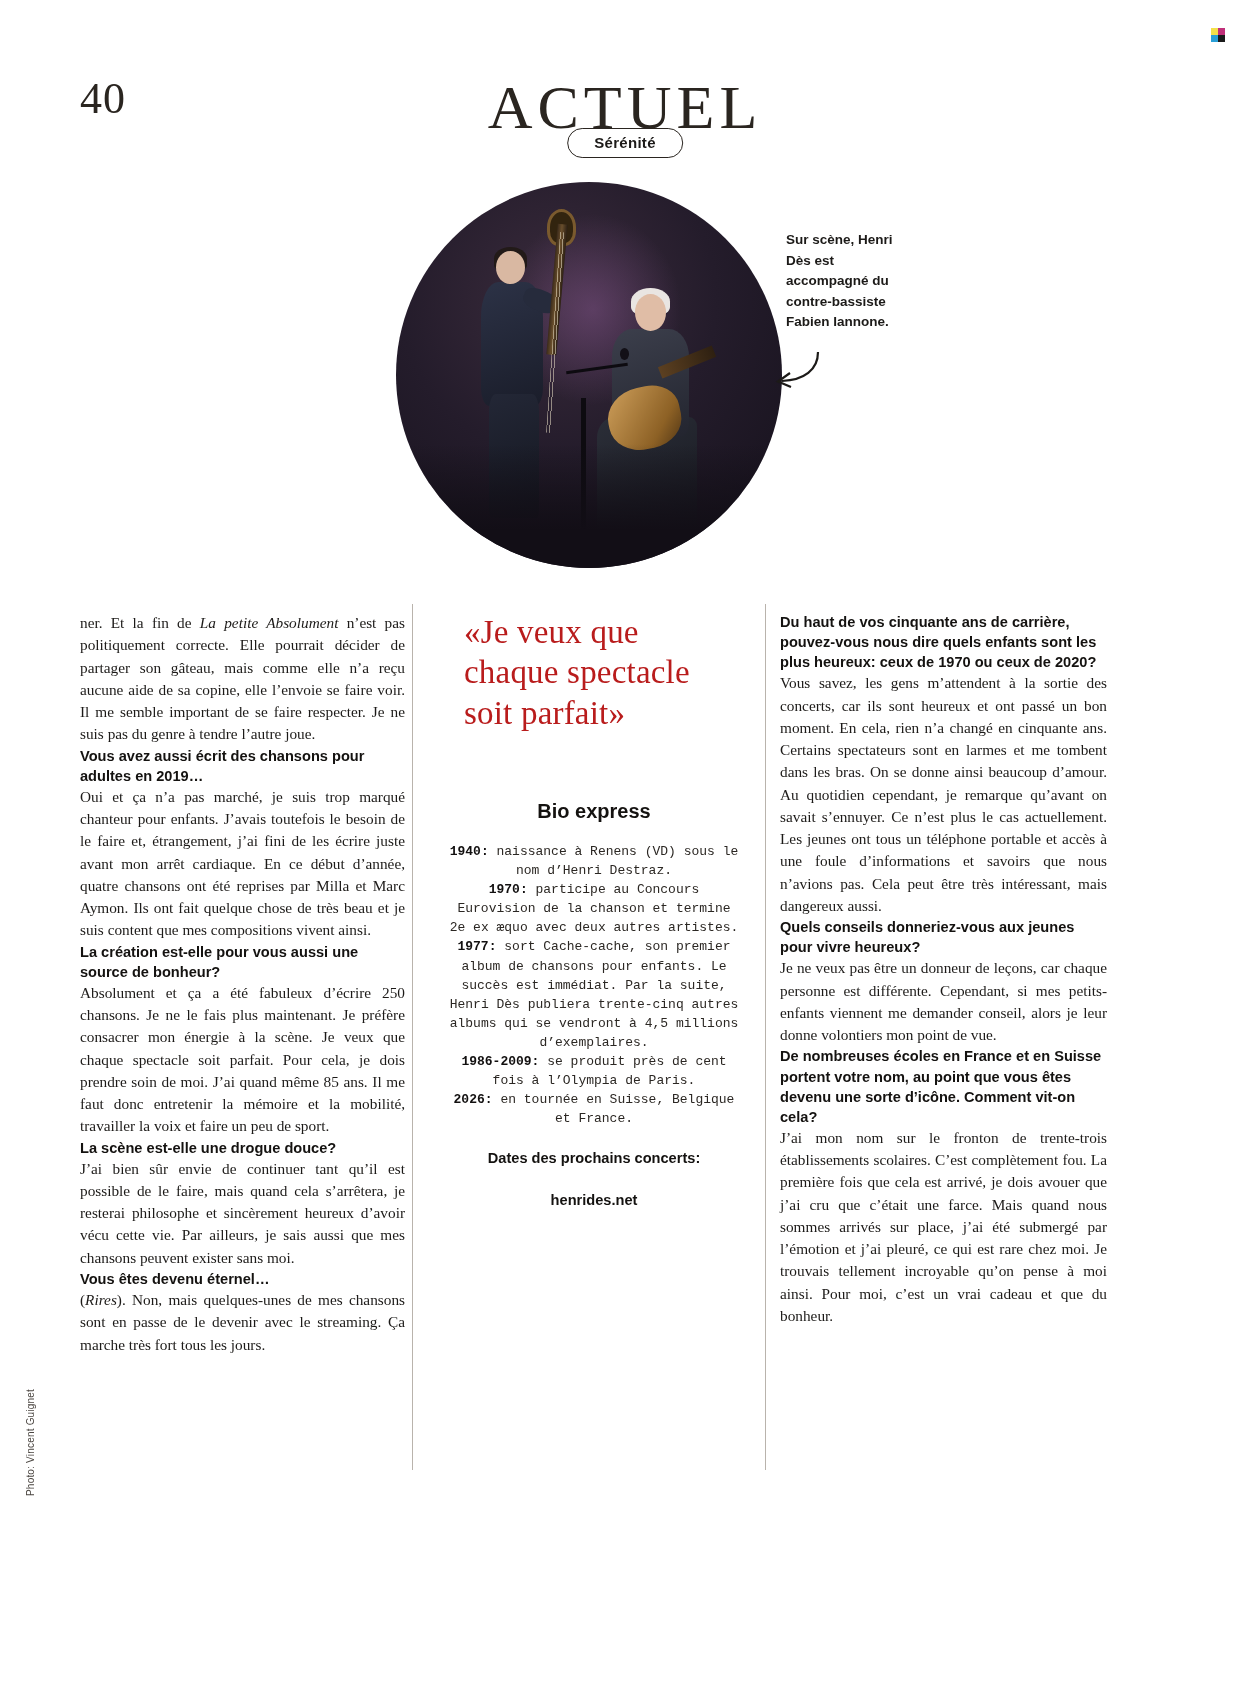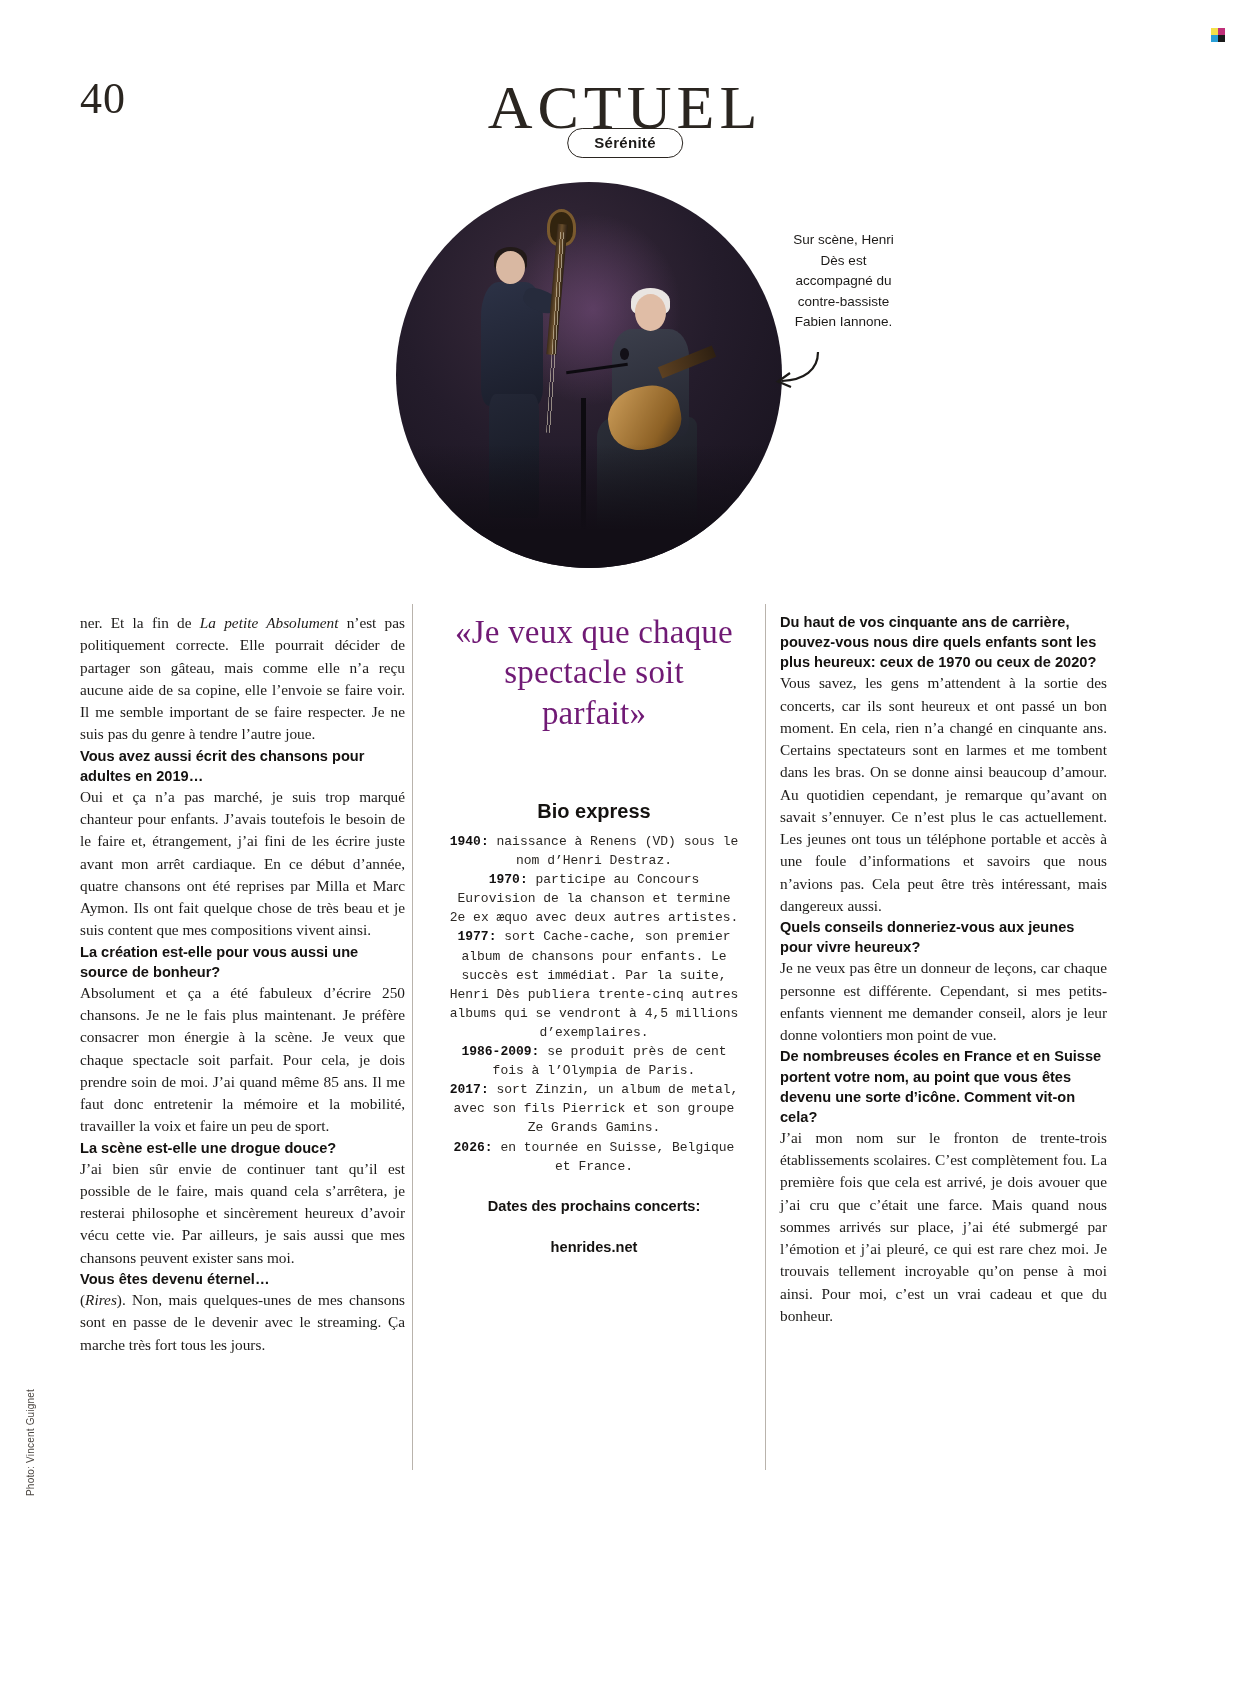--- a/index.html
+++ b/index.html
@@ -205,23 +205,23 @@
     border-radius: 50%;
     background: #131017;
   }
 
   
   .photo-caption {
     position: absolute;
     left: 786px;
     top: 230px;
     width: 115px;
-    text-align: center;
-    font-family: "Liberation Sans", sans-serif;
-    font-weight: normal;
+    text-align: left;
+    font-family: "Liberation Sans", sans-serif;
+    font-weight: bold;
     font-size: 13.5px;
     line-height: 1.52;
     color: #1c1a18;
   }
   .caption-arrow {
     position: absolute;
     left: 760px;
     top: 348px;
     width: 62px;
     height: 40px;
@@ -260,33 +260,33 @@
   .a { margin: 0 0 0; }
   p.first { margin-top: 0; }
   .col p { margin: 0; }
   .col .a { text-indent: 0; }
 
   
   .pullquote {
     font-family: "Liberation Serif", serif;
     font-size: 33px;
     line-height: 1.22;
-    text-align: center;
-    color: #701a75;
-    margin: 0 0 64px;
+    text-align: left;
+    color: #b91c1c;
+    margin: 0 16px 64px;
     letter-spacing: 0.2px;
   }
 
   
   .bio-title {
     font-family: "Liberation Sans", sans-serif;
     font-weight: bold;
     font-size: 20px;
     text-align: center;
-    margin: 0 0 6px;
+    margin: 0 0 16px;
     color: #141210;
   }
   .bio-item {
     font-family: Liberation Mono, monospace;
     font-size: 13px;
     line-height: 1.47;
     text-align: center;
     margin: 0 0 20px;
     color: #2b2723;
   }
@@ -398,23 +398,20 @@
     </p>
 
     <p class="bio-item">
       <b>1977:</b><span> sort Cache-cache, son premier album de chansons pour enfants. Le succès est immédiat. Par la suite, Henri Dès publiera trente-cinq autres albums qui se vendront à 4,5 millions d’exemplaires.</span>
     </p>
 
     <p class="bio-item">
       <b>1986-2009:</b><span> se produit près de cent fois à l’Olympia de Paris.</span>
     </p>
 
-    <p class="bio-item">
-      <b>2017:</b><span> sort Zinzin, un album de metal, avec son fils Pierrick et son groupe Ze Grands Gamins.</span>
-    </p>
 
     <p class="bio-item">
       <b>2026:</b><span> en tournée en Suisse, Belgique et France.</span>
     </p>
 
     <div class="bio-footer">Dates des prochains concerts:</div>
     <div class="bio-footer">henrides.net</div>
   </div>
 
   <div class="col col-right">

